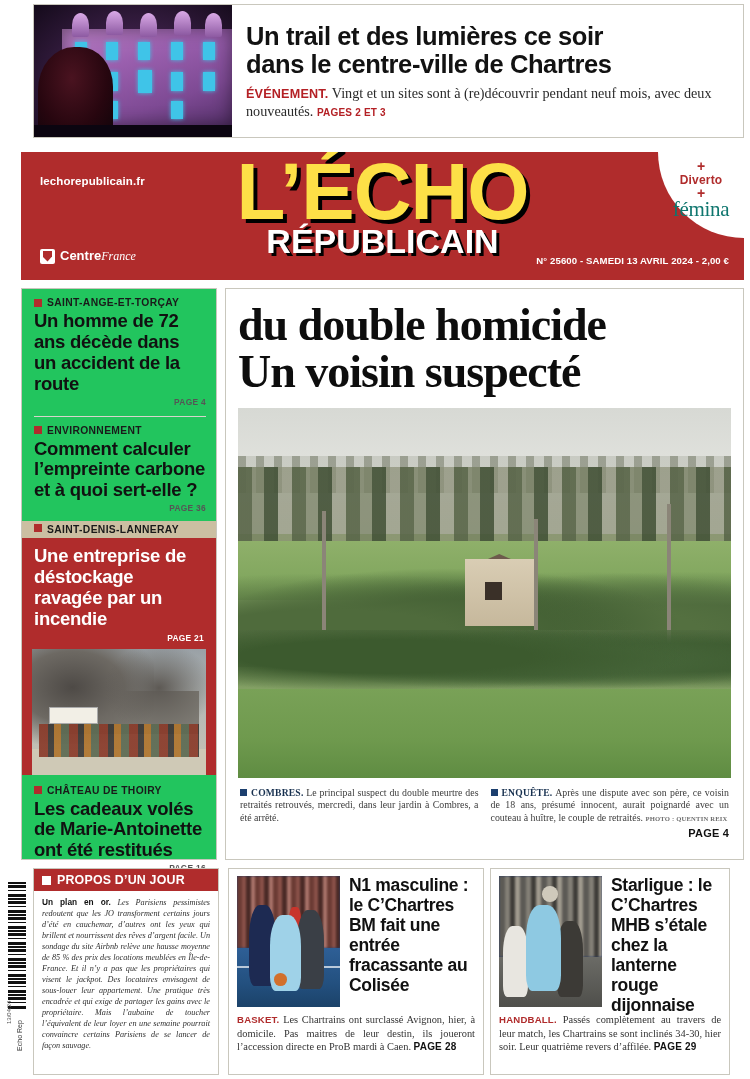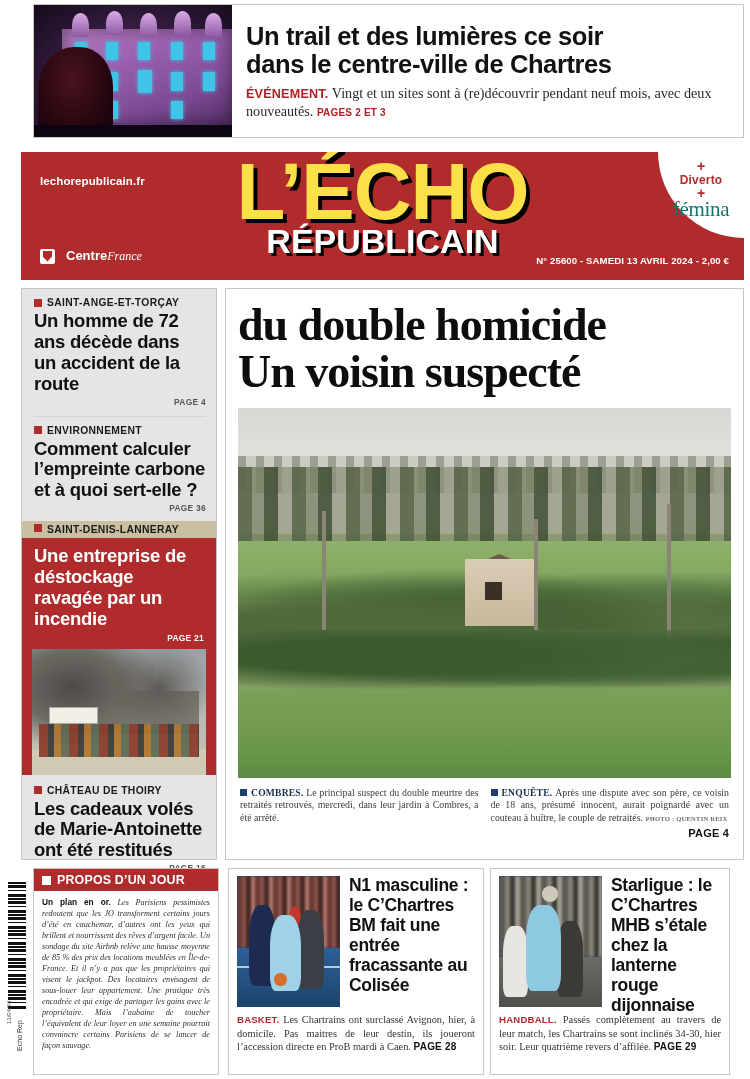--- a/index.html
+++ b/index.html
@@ -42,21 +42,21 @@
   .banner-sub { margin-top: 7px; font-family:"Liberation Serif", serif; font-size: 14.2px; line-height:1.22; color:#2a2a2a; }
   .kicker-red { color:#b42025; font-family:"Liberation Sans", sans-serif; font-weight:700; font-size:12.6px; letter-spacing:.2px; }
   .pageref { color:#b42025; font-weight:700; font-size:10px; font-family:"Liberation Sans", sans-serif; letter-spacing:.2px; }
 
   
   .masthead {
     position:absolute; left:21px; top:152px; width:723px; height:128px;
     background:#b02c2c; overflow:hidden;
   }
   .mh-site { position:absolute; left:19px; top:23px; color:#fff; font-weight:700; font-size:11.5px; letter-spacing:.1px; }
-  .mh-logo { position:absolute; left:19px; bottom:16px; display:flex; align-items:center; gap:11px; }
+  .mh-logo { position:absolute; left:19px; bottom:16px; display:flex; align-items:center; gap:5px; }
   .cf-mark { width:15px; height:15px; background:#fff; border-radius:2px; position:relative; }
   .cf-mark::after { content:""; position:absolute; left:3px; top:2px; width:9px; height:11px;
       background:#b02c2c; clip-path: polygon(0 0,100% 0,100% 55%,50% 100%,0 60%); }
   .cf-text { color:#fff; font-size:13px; font-weight:700; }
   .cf-text i { font-family:"Liberation Serif", serif; font-weight:400; font-style:italic; font-size:12px; }
 
   .mh-title { position:absolute; left:0; right:0; top:2px; text-align:center; }
   .mh-echo {
     font-family:"Liberation Sans", sans-serif; font-weight:700; font-size:80px; line-height:.95;
     color:#fde047; letter-spacing:-1px;
@@ -71,21 +71,21 @@
 
   .mh-badge { position:absolute; right:0px; top:0px; width:86px; height:86px; background:#fff;
       border-radius: 0 0 0 100%; }
   .mh-badge-in { position:absolute; right:4px; top:8px; width:78px; text-align:center; }
   .bd-plus { color:#b02c2c; font-size:14px; font-weight:700; line-height:.9; }
   .bd-diverto { color:#b02c2c; font-size:12px; font-weight:700; letter-spacing:.2px; }
   .bd-femina { font-family:"Liberation Serif", serif; color:#0f766e; font-size:21px; line-height:1; letter-spacing:-.3px; }
 
   
   .left-col { position:absolute; left:21px; top:288px; width:196px; height:572px;
-      border:1px solid #c9c7bd; background:#e5e5e5; padding:8px 10px 6px 12px; }
+      border:1px solid #c9c7bd; background:#22c55e; padding:8px 10px 6px 12px; }
   .sec-kicker { display:flex; align-items:center; gap:5px; margin-bottom:3px; }
   .sq { width:8px; height:8px; background:#b02c2c; display:inline-block; flex:0 0 8px; }
   .sec-kicker span.t { font-weight:700; font-size:10.3px; letter-spacing:.35px; color:#1a1a1a; }
   .brief-head { font-weight:700; font-size:18.5px; line-height:1.13; color:#111; letter-spacing:-.25px; }
   .brief-page { text-align:right; font-weight:700; font-size:8.4px; color:#555; letter-spacing:.3px; margin-top:2px; }
   .divider { height:1px; background:#d7d5cc; margin:9px 0 8px; }
 
   .red-block { background:#b02c2c; margin:8px -10px 0 -12px; padding:0; }
   .rb-top { background:#cbbfa2; padding:3px 12px; display:flex; align-items:flex-start; gap:5px; }
   .rb-top .sqw { width:8px; height:8px; background:#b02c2c; }

